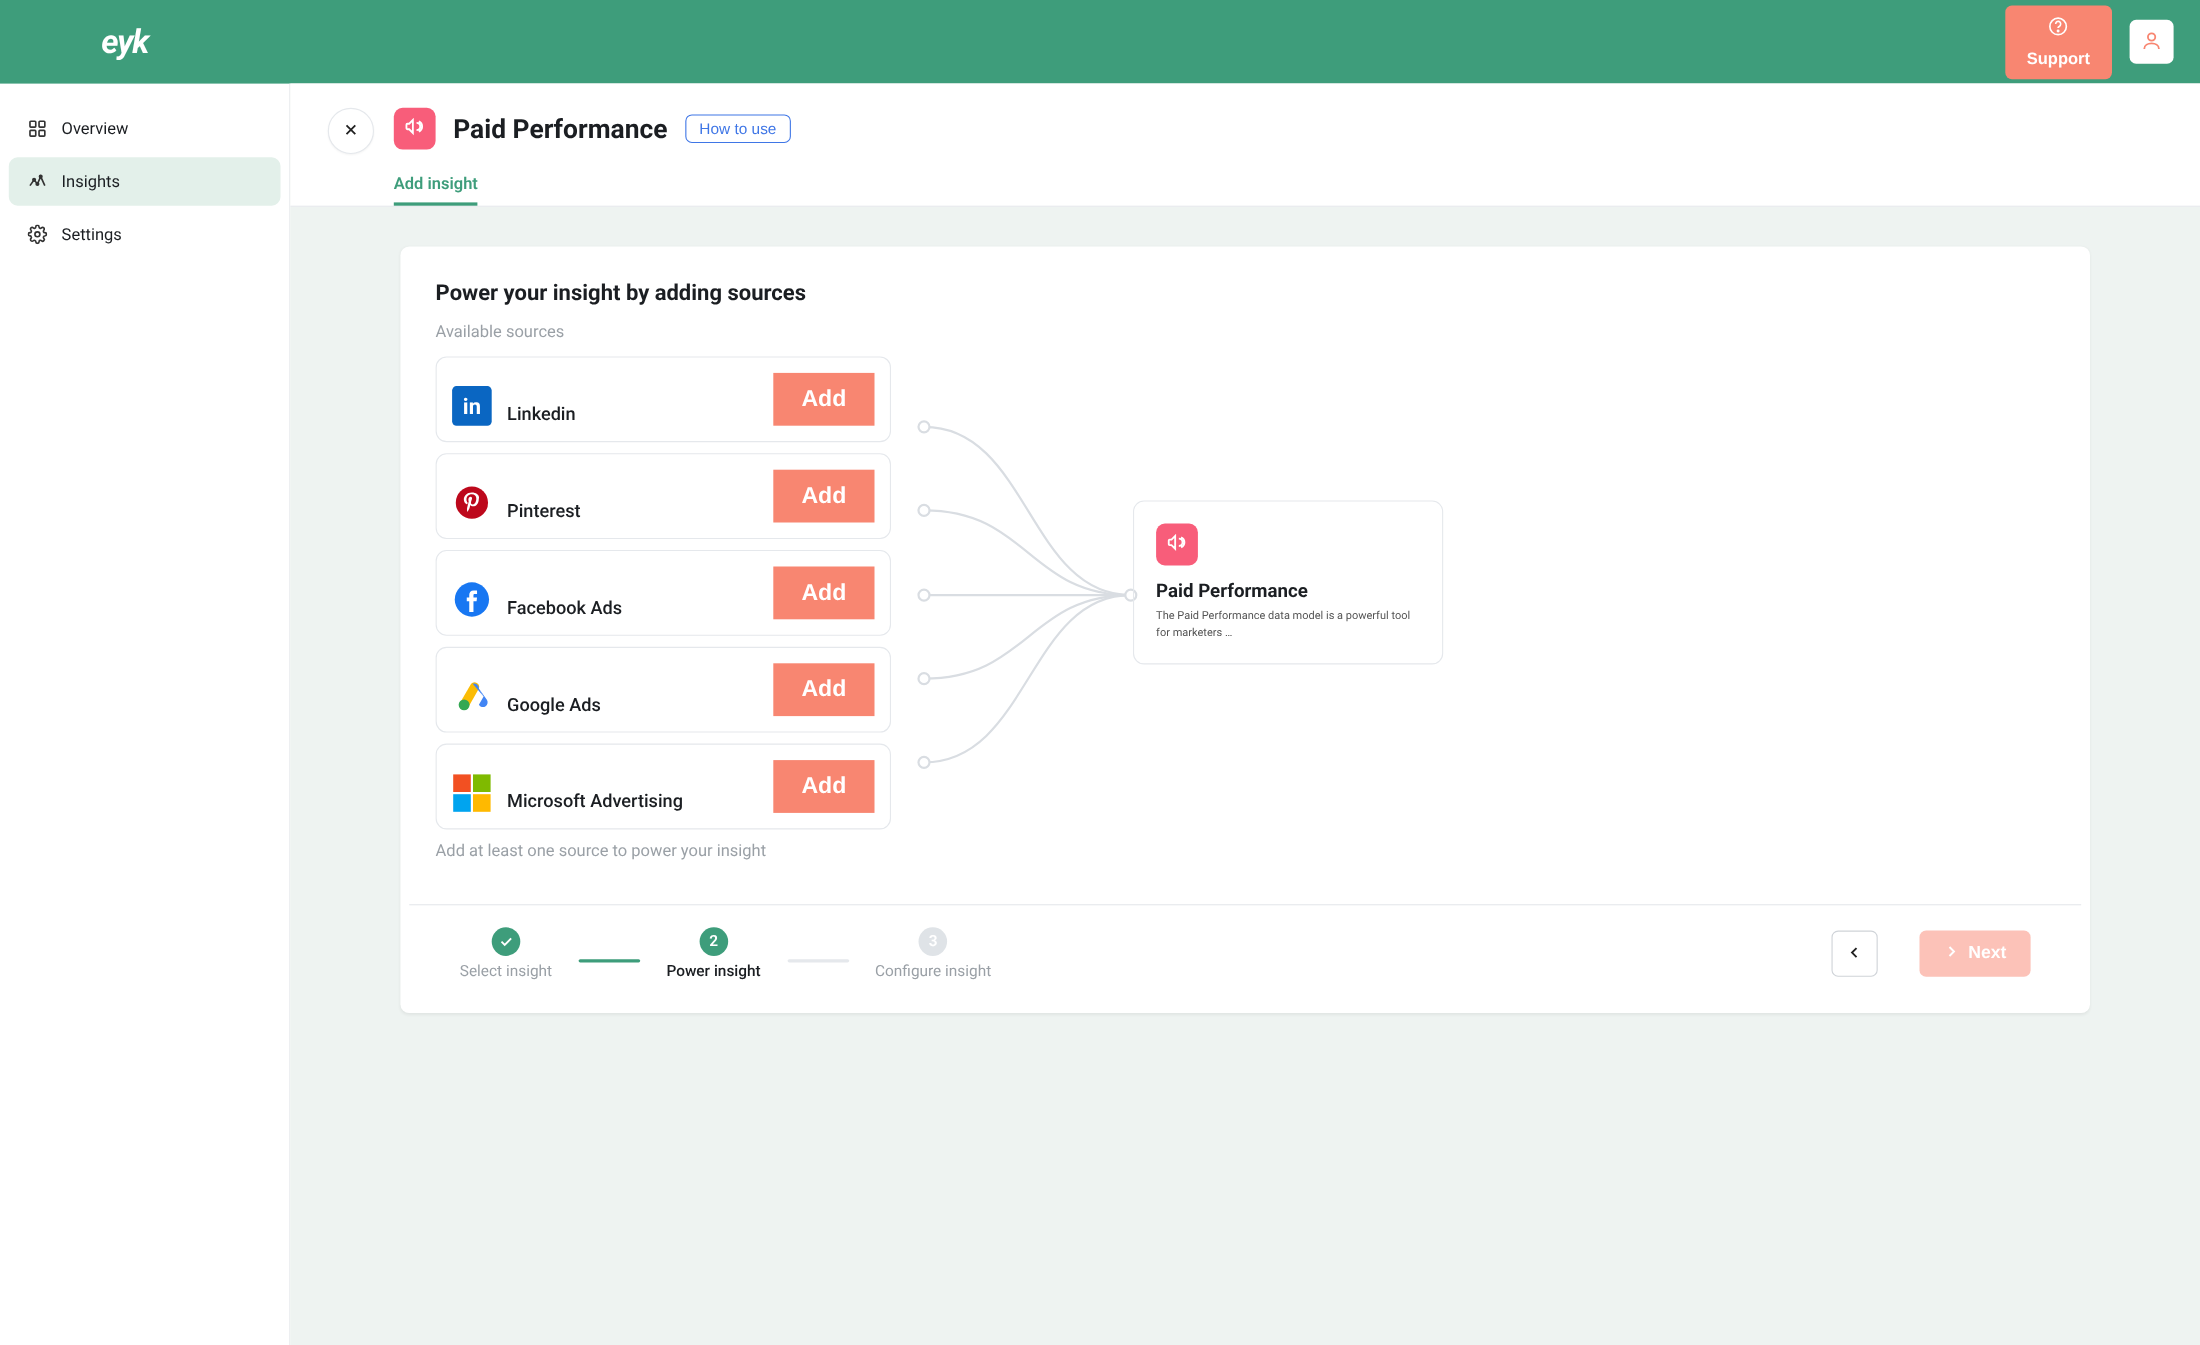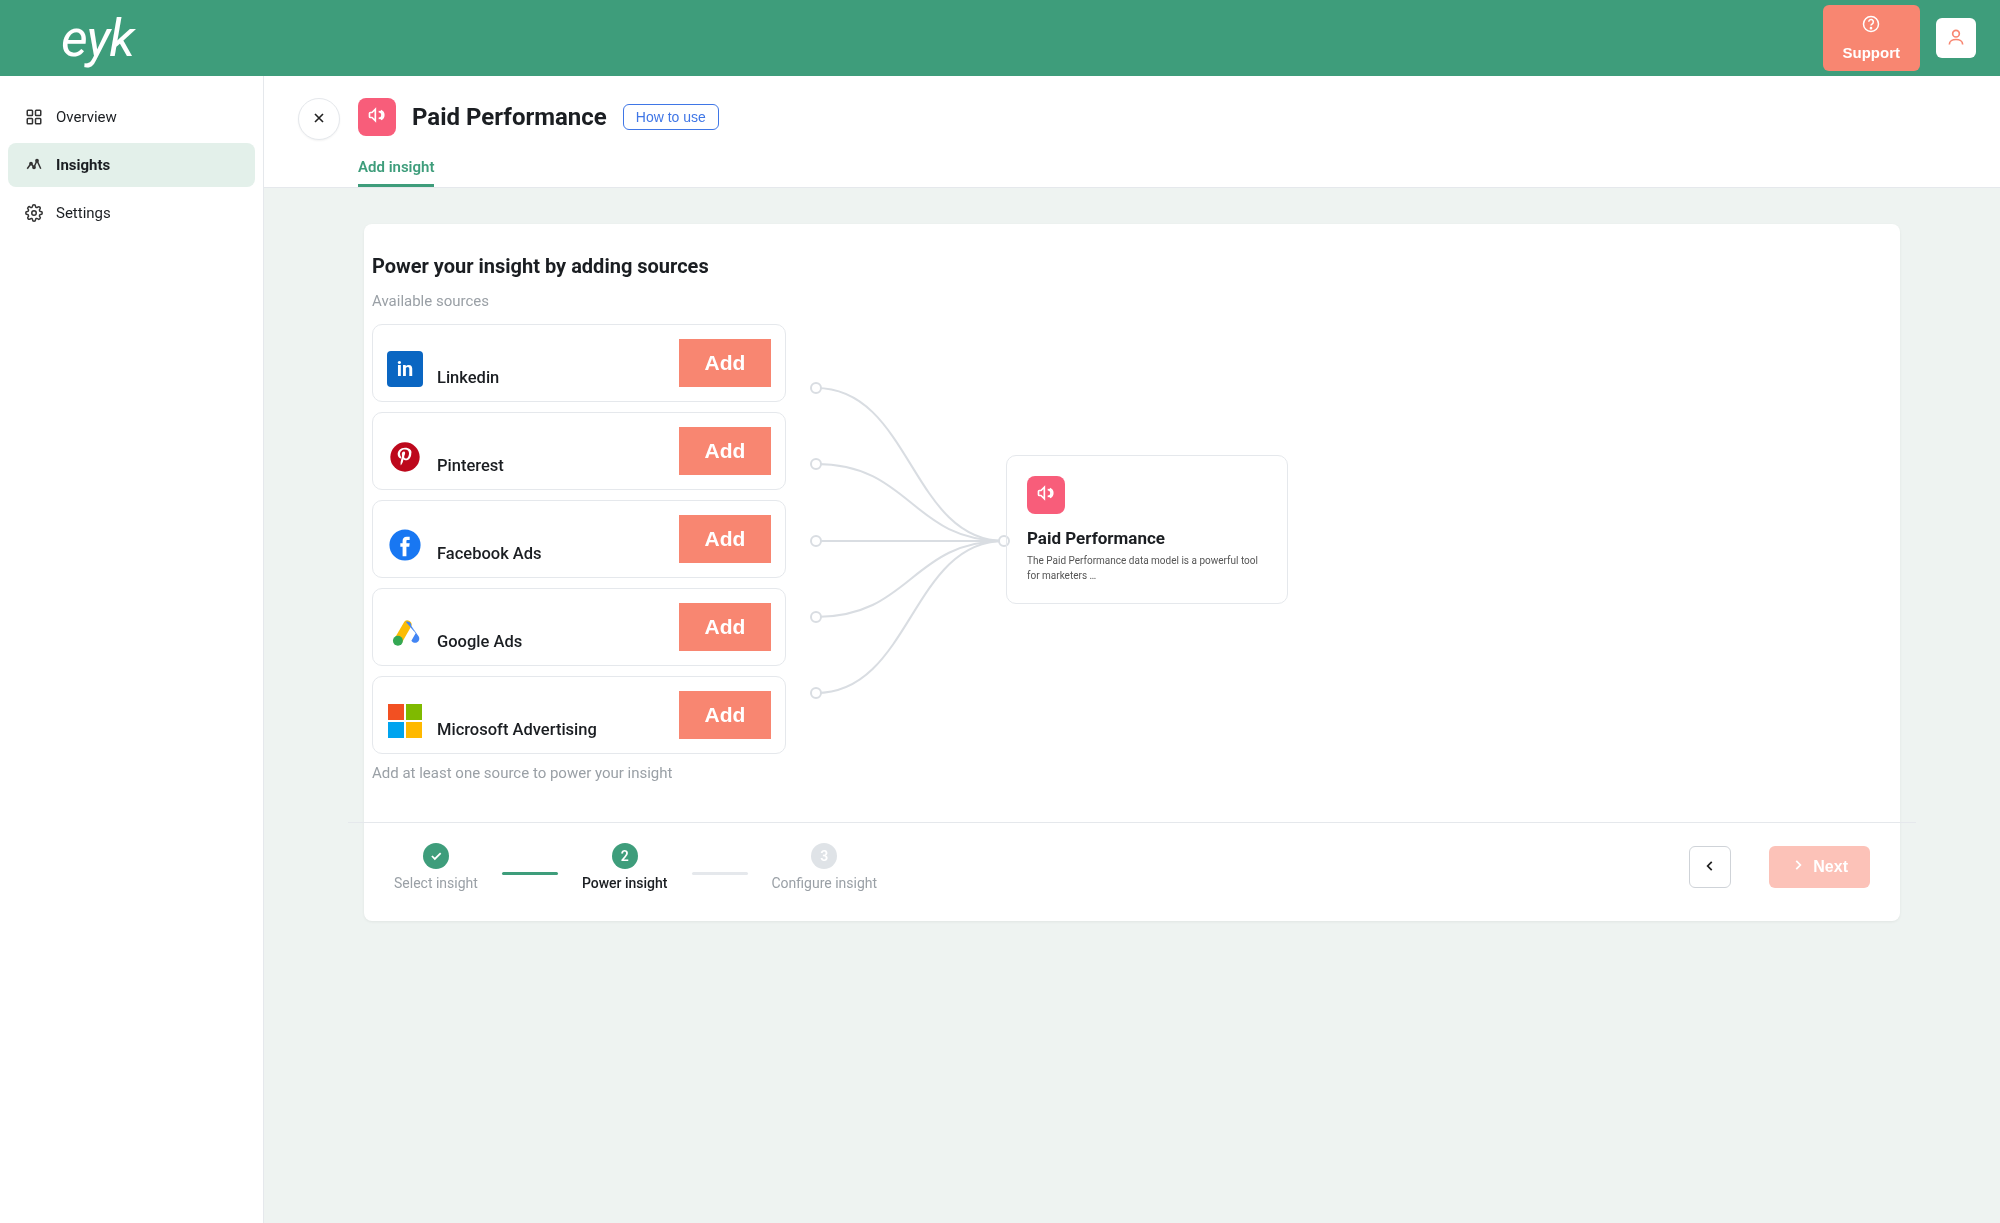--- a/index.html
+++ b/index.html
@@ -25,26 +25,26 @@
   
   .top-header {
     height: 76px;
     background: var(--green);
     display: flex;
     align-items: center;
     padding: 0 24px;
     gap: 16px;
   }
   .logo {
-    font-weight: 400;
-    font-size: 52px;
+    font-weight: 700;
+    font-size: 30px;
     color: #fff;
     font-style: italic;
     letter-spacing: -1px;
-    margin-left: 37px;
+    margin-left: 68px;
   }
   .header-spacer { flex: 1; }
   .support-btn {
     display: flex;
     align-items: center;
     gap: 8px;
     background: var(--salmon);
     color: #fff;
     font-weight: 600;
     font-size: 15px;
@@ -77,21 +77,21 @@
     display: flex;
     align-items: center;
     gap: 12px;
     padding: 12px 16px;
     border-radius: 8px;
     font-size: 15px;
     color: var(--text-dark);
     cursor: pointer;
     margin-bottom: 4px;
   }
-  .sidebar-item.active { background: var(--green-light); font-weight: 700; }
+  .sidebar-item.active { background: var(--green-light); font-weight: 400; }
   .sidebar-icon { width: 20px; height: 20px; flex-shrink: 0; display:flex; align-items:center; justify-content:center; }
   
   .main {
     flex: 1;
     background: var(--bg-panel);
     position: relative;
     display: flex;
     flex-direction: column;
   }
   .page-header {
@@ -146,21 +146,21 @@
     font-weight: 600;
     border-bottom: 3px solid var(--green);
     cursor: pointer;
   }
   
   .card-wrap { flex:1; padding: 36px 100px; }
   .card {
     background: #fff;
     border-radius: 8px;
     box-shadow: 0 1px 3px rgba(0,0,0,0.06);
-    padding: 30px 8px;
+    padding: 30px 32px;
   }
   .card-title { font-size: 20px; font-weight: 700; margin: 0 0 14px 0; }
   .sub-label { font-size: 15px; color: var(--text-light); margin-bottom: 14px; }
   .columns { display: flex; align-items: center; gap: 40px; position: relative; }
   .sources-col { width: 414px; flex-shrink: 0; }
   .source-row {
     display: flex;
     align-items: flex-end;
     gap: 14px;
     border: 1px solid var(--border);

